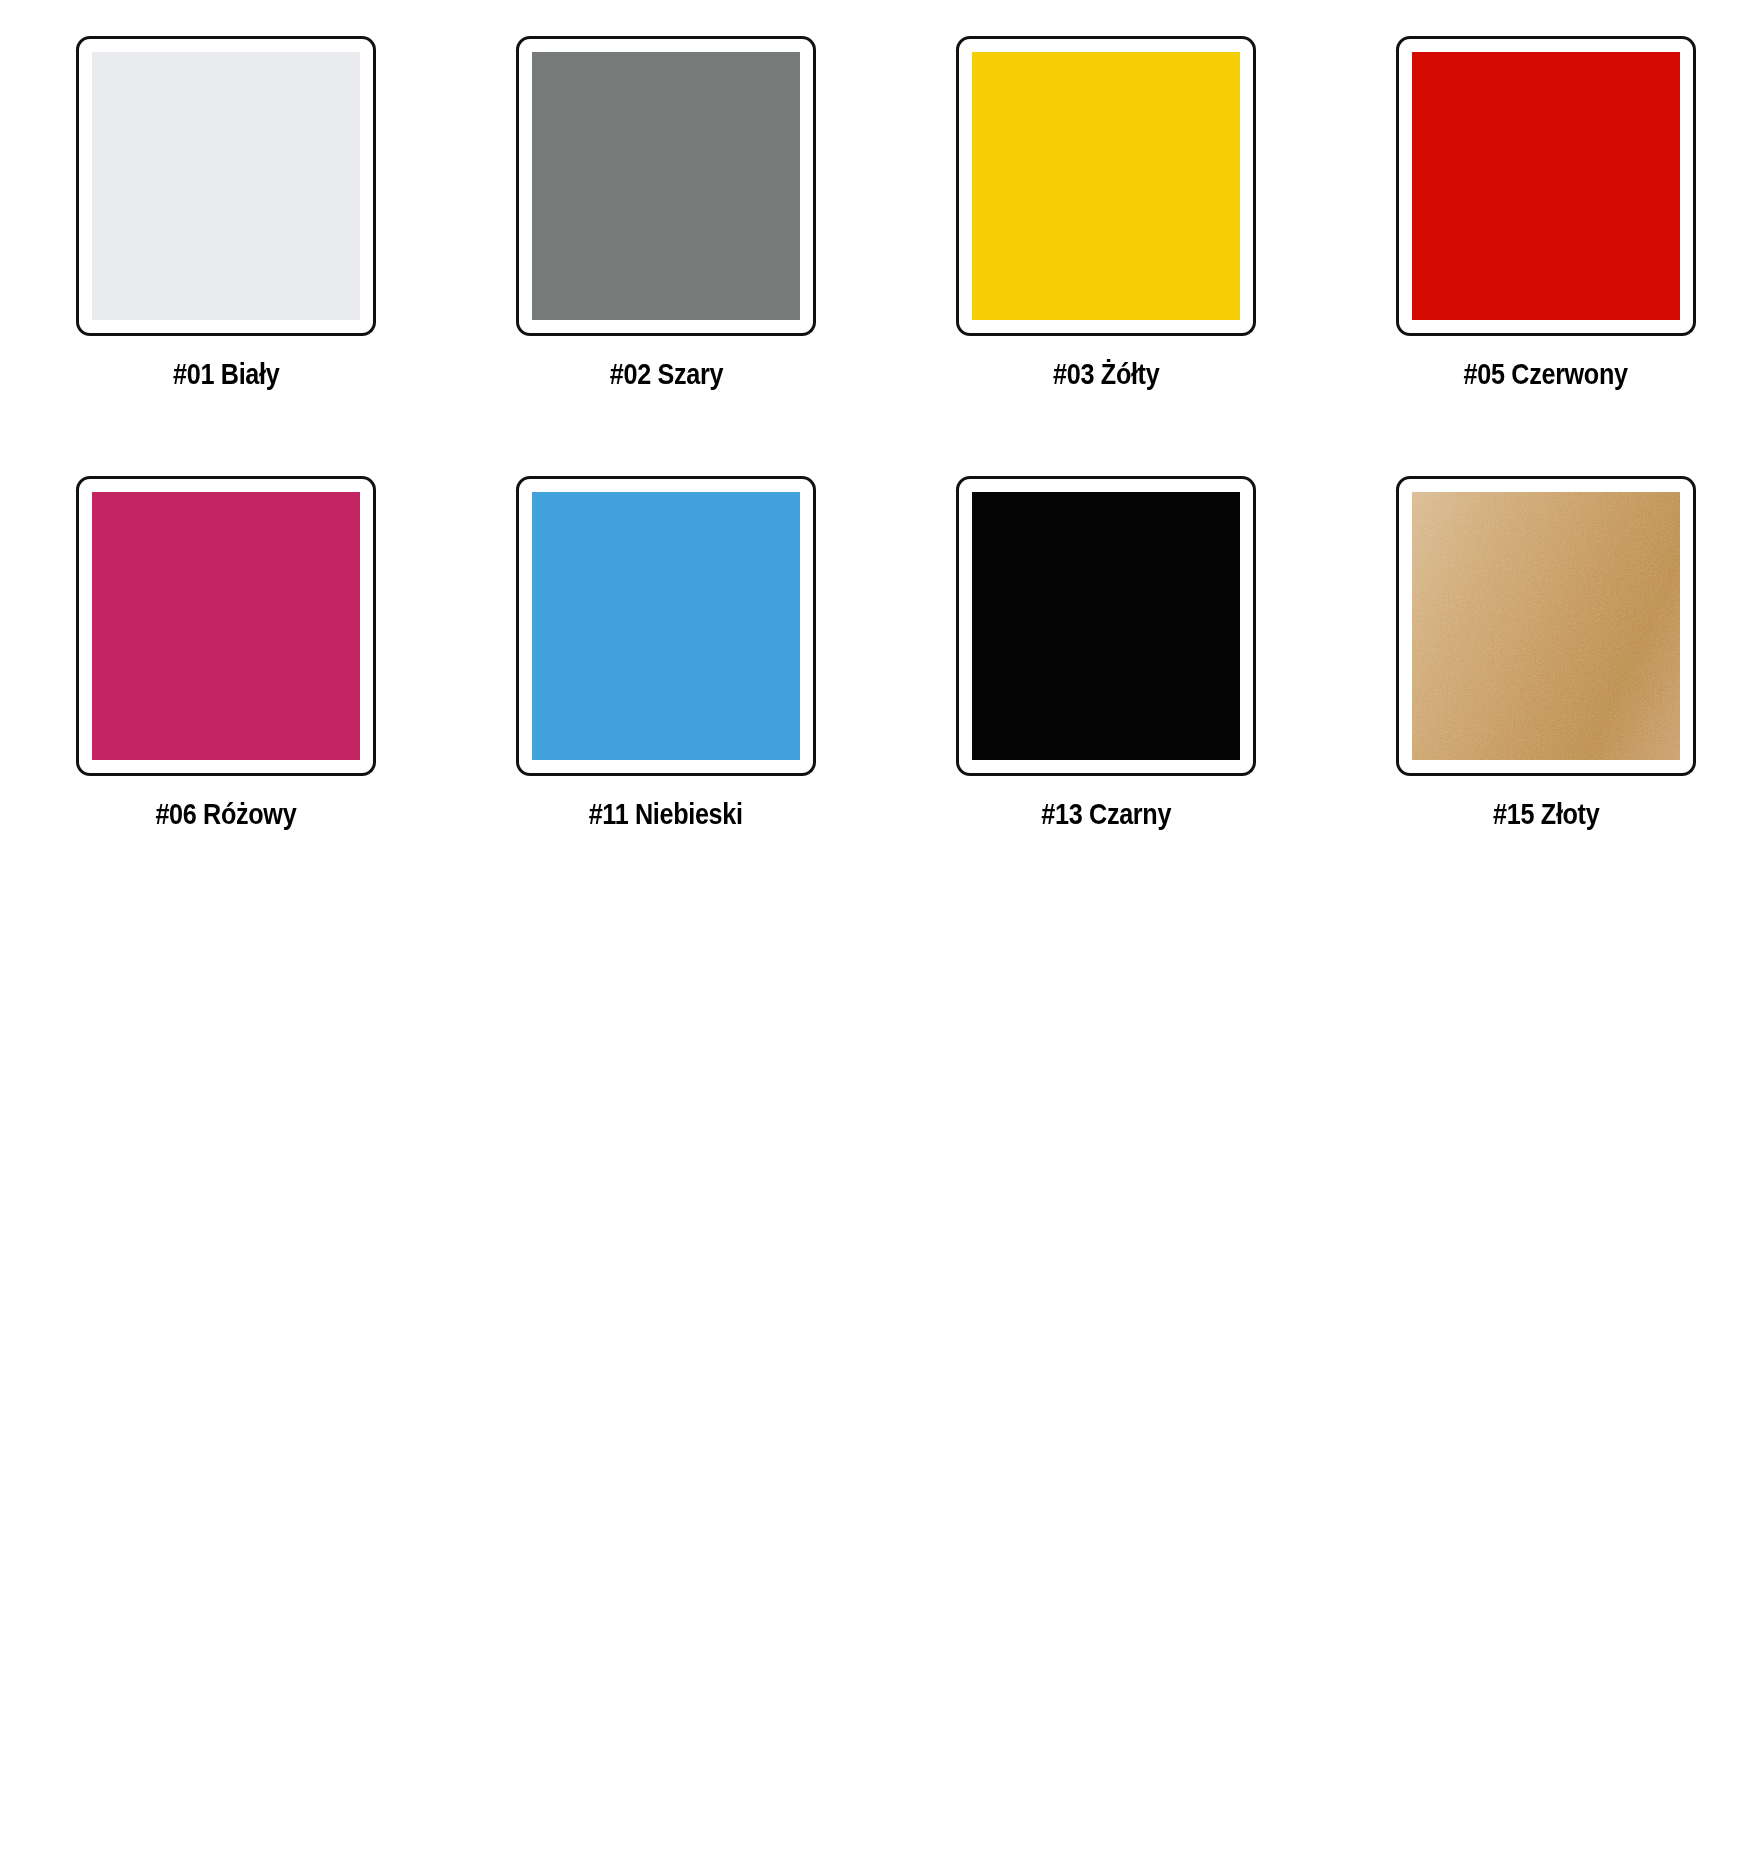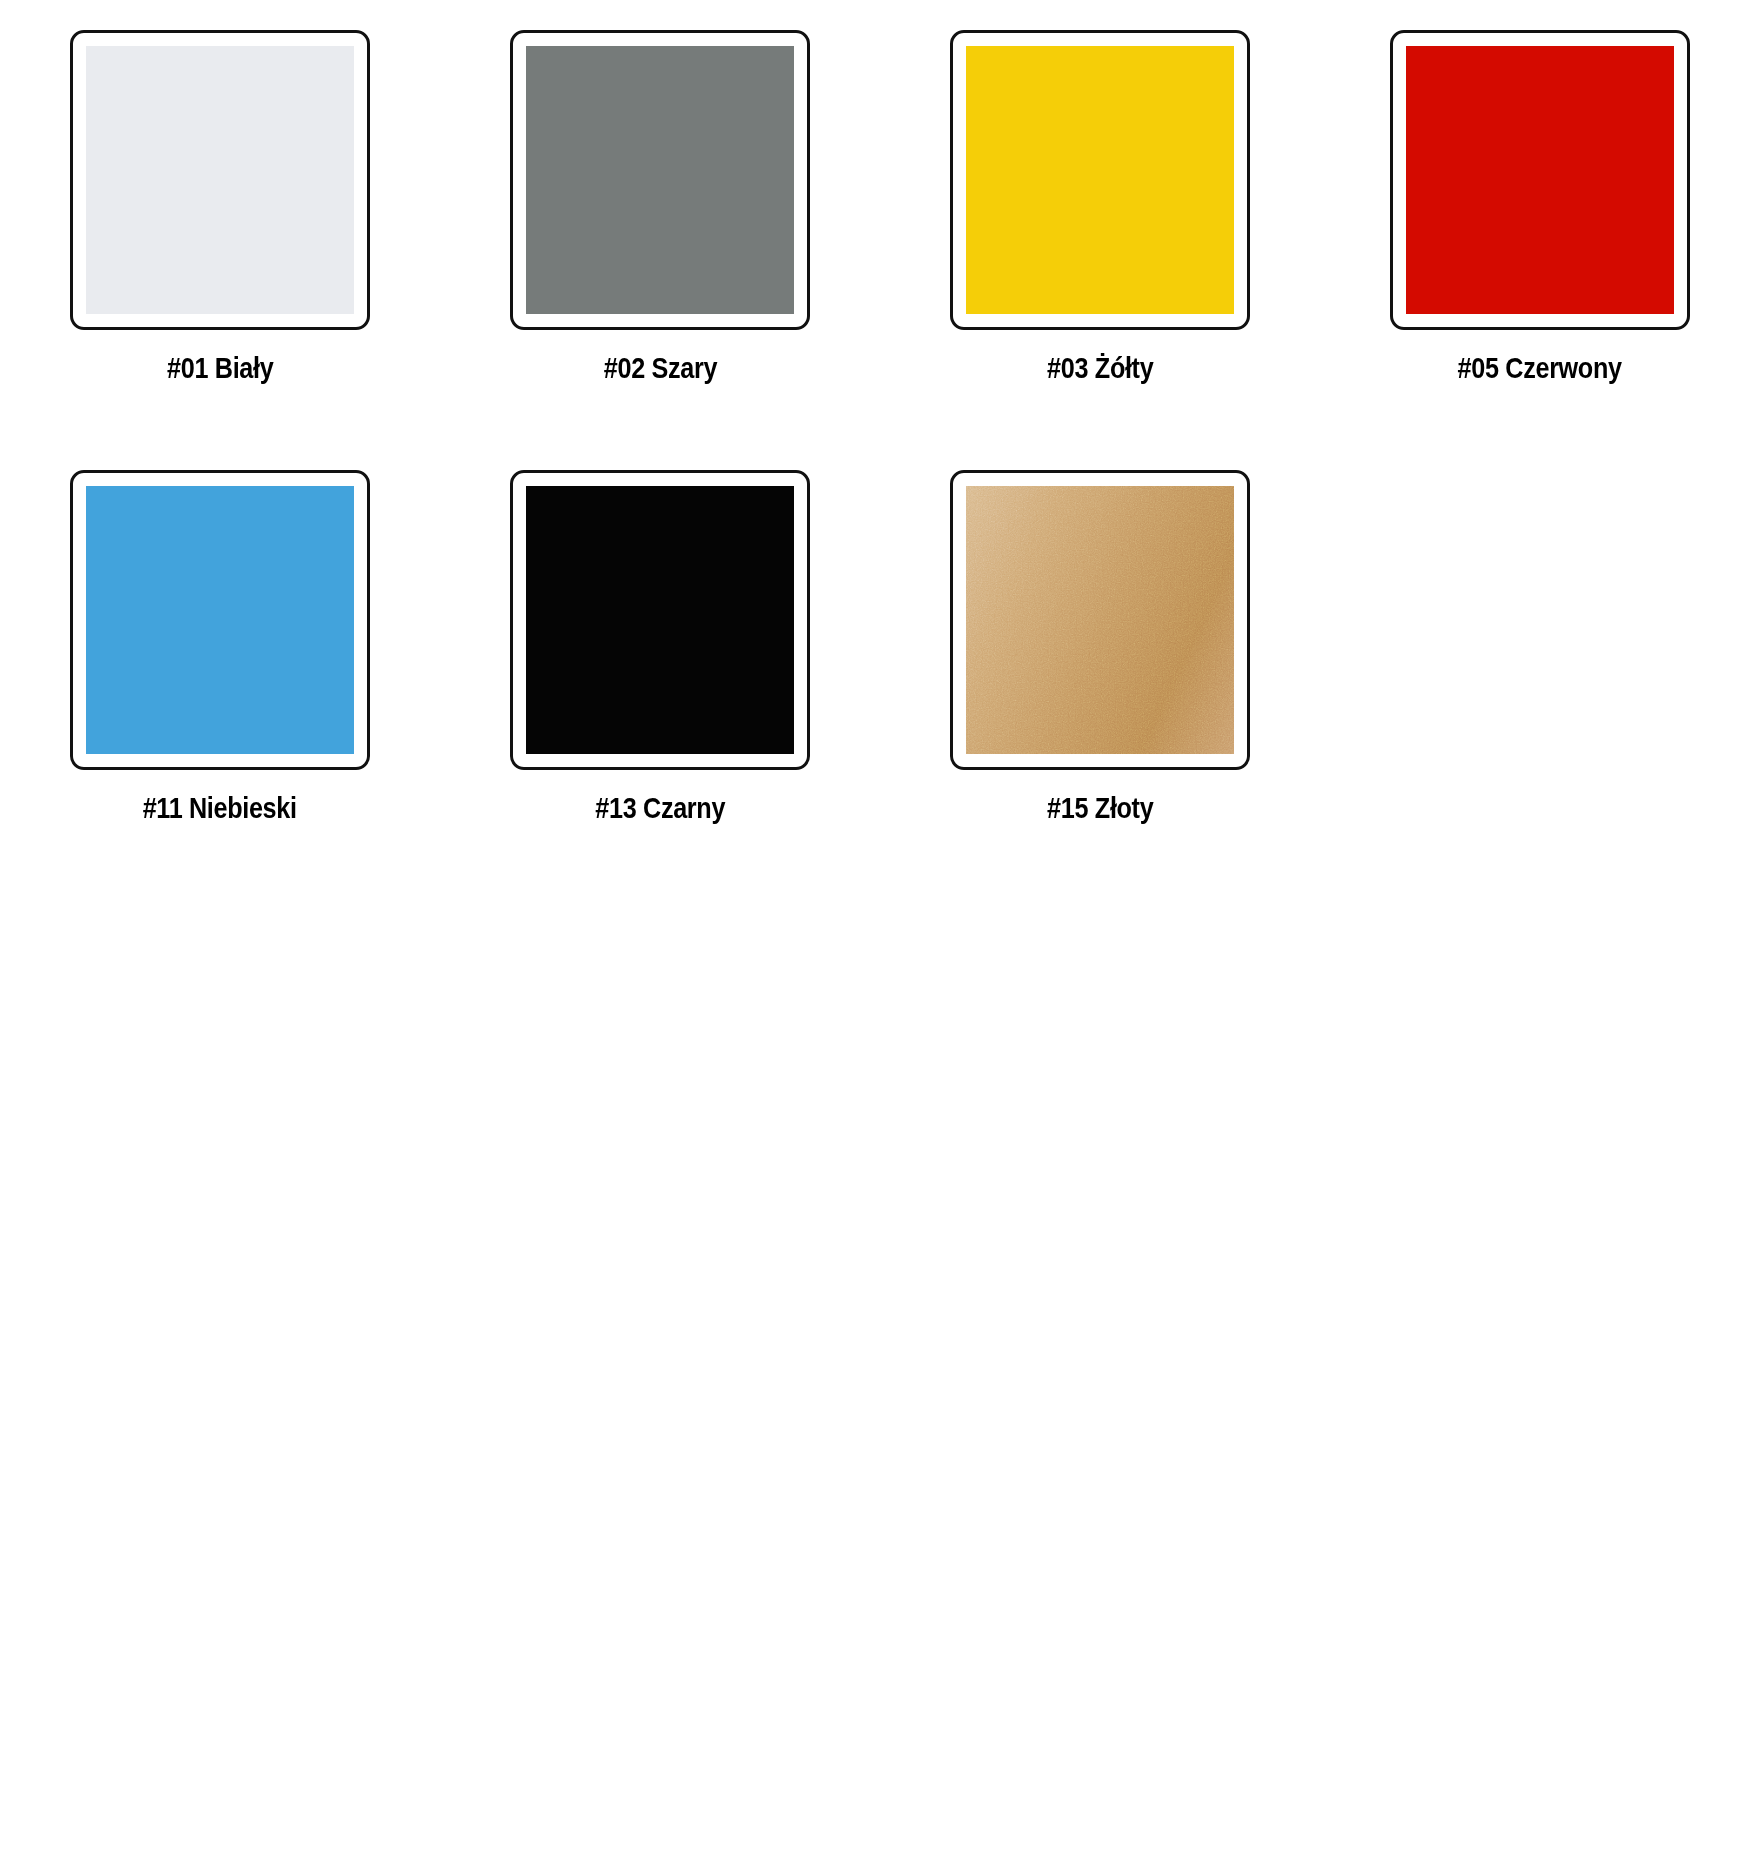--- a/index.html
+++ b/index.html
@@ -14,21 +14,21 @@
     height: 1857px;
     font-family: "Liberation Sans", "DejaVu Sans", sans-serif;
     overflow: hidden;
   }
 
   #palette-grid {
     display: grid;
     grid-template-columns: repeat(4, 440px);
     grid-template-rows: repeat(4, 440px);
     width: 1761px;
-    padding: 0;
+    padding: 6px;
     margin: 0;
   }
 
   .swatch-cell {
     width: 440px;
     height: 440px;
     display: flex;
     flex-direction: column;
     align-items: center;
     justify-content: flex-start;
@@ -102,20 +102,26 @@
       <div class="swatch-label">#03 Żółty</div>
     </div>
     <div class="swatch-cell">
       <div class="swatch-card">
         <div class="swatch-fill" style="background: rgb(212, 10, 0);"></div>
       </div>
       <div class="swatch-label">#05 Czerwony</div>
     </div>
     <div class="swatch-cell">
       <div class="swatch-card">
+        <div class="swatch-fill" style="background: rgb(196, 35, 100);"></div>
+      </div>
+      <div class="swatch-label">#06 Różowy</div>
+    </div>
+    <div class="swatch-cell">
+      <div class="swatch-card">
         <div class="swatch-fill" style="background: rgb(66, 163, 220);"></div>
       </div>
       <div class="swatch-label">#11 Niebieski</div>
     </div>
     <div class="swatch-cell">
       <div class="swatch-card">
         <div class="swatch-fill" style="background: rgb(5, 5, 5);"></div>
       </div>
       <div class="swatch-label">#13 Czarny</div>
     </div>

